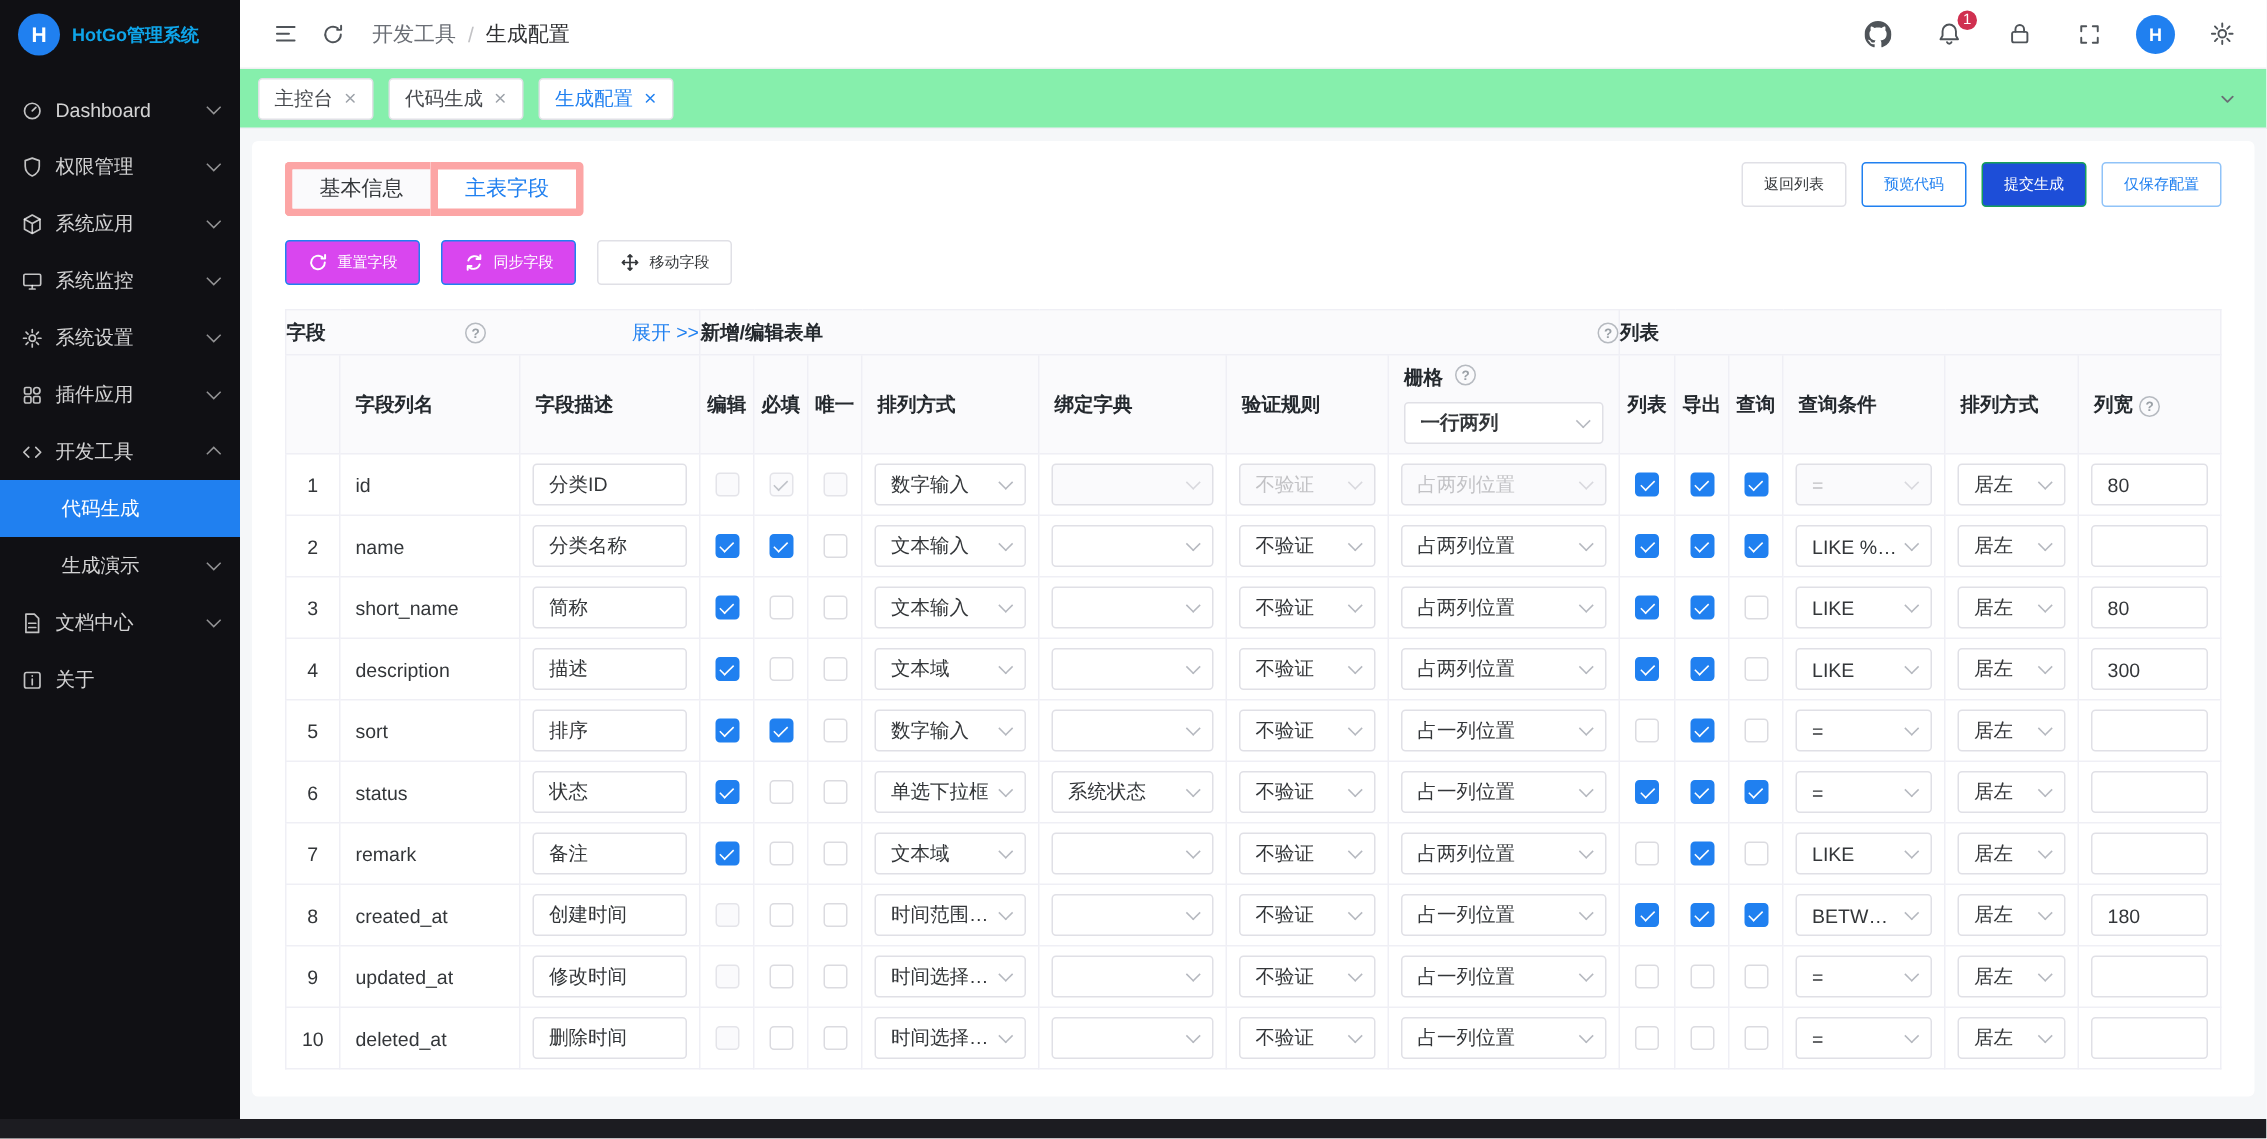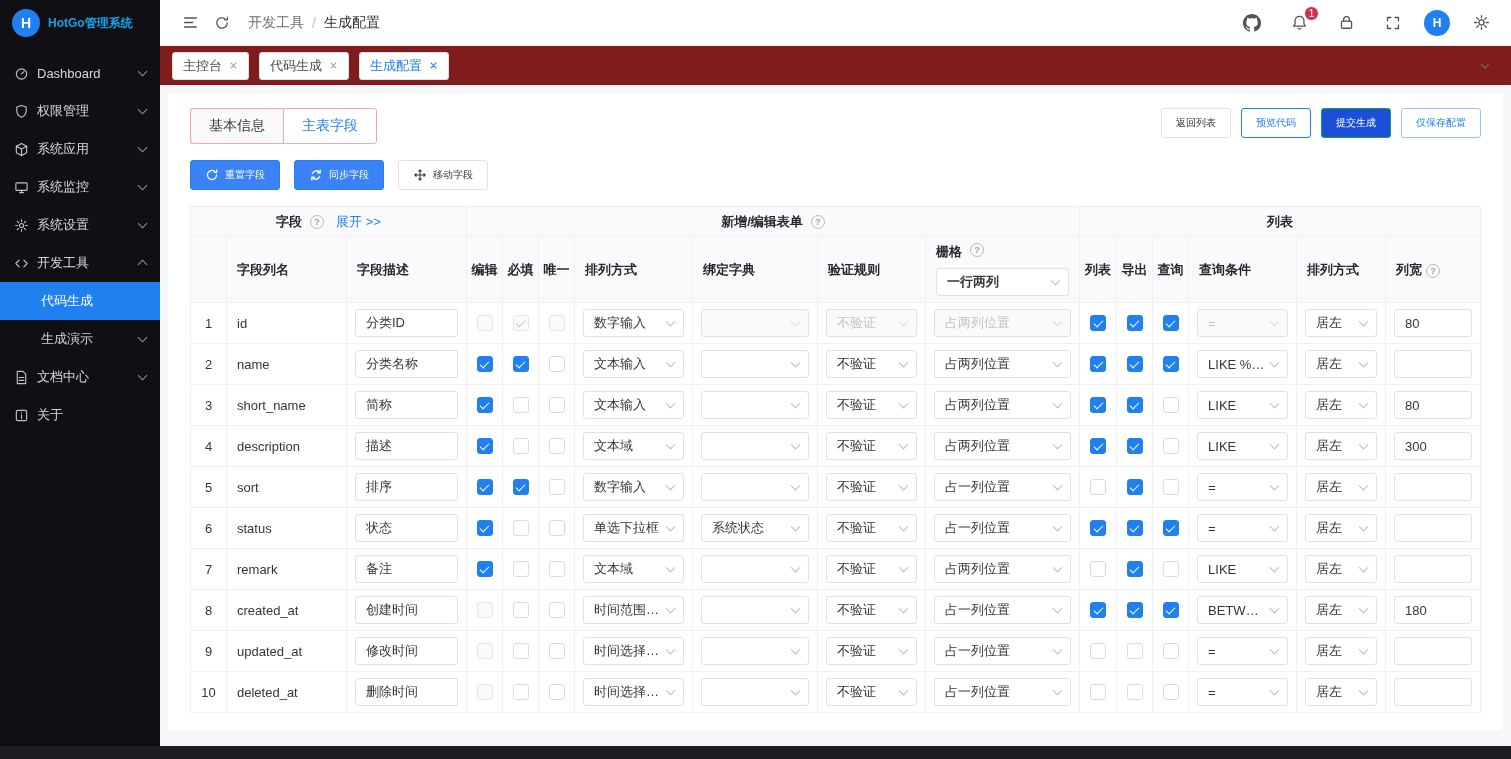--- a/index.html
+++ b/index.html
@@ -38,56 +38,56 @@
   .bc-sep { color:#c2c2c5; }
   .tb-right { margin-left:auto; display:flex; align-items:center; gap:15px; }
   .bell-wrap { position:relative; }
   .badge { position:absolute; top:-1px; right:-4px; min-width:15px; height:15px; border-radius:8px;
     background:#d03050; color:#fff; font-size:10px; display:flex; align-items:center; justify-content:center;
     padding:0 3px; border:1px solid #fff; }
   .avatar { width:26px; height:26px; border-radius:50%; background:#2080f0; color:#fff; font-size:12px;
     font-weight:bold; display:flex; align-items:center; justify-content:center; cursor:pointer; }
 
   
-  .tabbar { height:40px; background:#7f1d1d; display:flex; align-items:center; gap:10px; padding:0 12px;
+  .tabbar { height:40px; background:#86efac; display:flex; align-items:center; gap:10px; padding:0 12px;
     border-bottom:1px solid #efeff5; flex-shrink:0; }
   .tab-chip { height:28px; display:flex; align-items:center; gap:7px; padding:0 10px;
     border:1px solid #e0e0e6; border-radius:3px; background:#fff; font-size:13px; color:#46494d; cursor:pointer; }
   .tab-chip.active { color:#2080f0; }
   .tab-close { display:flex; align-items:center; color:#9ca1a8; cursor:pointer; }
   .tab-chip.active .tab-close { color:#2080f0; }
   .tab-chevron { margin-left:auto; width:28px; height:28px; display:flex; align-items:center;
     justify-content:center; color:#6a6e75; cursor:pointer; }
 
   
   .content { flex:1; padding:8px; overflow:hidden; }
   .card { background:#fff; border-radius:4px; padding:0 22px 18px; }
   .card-head { display:flex; align-items:flex-start; justify-content:space-between; padding-top:14px; }
   .seg-tabs { display:flex; }
   .seg-tab { height:36px; display:flex; align-items:center; padding:0 18px; background:#fafafc;
-    border:1px solid #fca5a5; font-size:14px; color:#333639; cursor:pointer; }
+    border:5px solid #fca5a5; font-size:14px; color:#333639; cursor:pointer; }
   .seg-tab:first-child { border-radius:3px 0 0 3px; border-right:none; }
   .seg-tab:last-child { border-radius:0 3px 3px 0; }
   .seg-tab.active { background:#fff; color:#2080f0; }
   .head-buttons { display:flex; gap:10px; }
   .btn { height:30px; display:inline-flex; align-items:center; justify-content:center; gap:6px;
     padding:0 14px; border-radius:3px; font-size:10px; border:1px solid #e0e0e6; background:#fff;
     color:#333639; cursor:pointer; white-space:nowrap; }
-  .btn.primary { background:#3b82f6; border-color:#2080f0; color:#fff; }
+  .btn.primary { background:#d946ef; border-color:#2080f0; color:#fff; }
   .btn.ghost-primary { border-color:#2080f0; color:#2080f0; }
   .btn.success { background:#1d4ed8; border-color:#18a058; color:#fff; }
   .btn.ghost-light { border-color:#90c3f8; color:#2080f0; }
   .actions { display:flex; gap:14px; margin-top:16px; }
 
   
   .ftable { border-collapse:collapse; table-layout:fixed; width:100%; margin-top:16px; font-size:13px; }
   .ftable th, .ftable td { border:1px solid #efeff5; }
   .ftable thead th { background:#fafafc; font-weight:bold; color:#24292e; }
   .grp-row th { height:30px; }
-  .grp-cell { display:flex; align-items:center; justify-content:center; gap:4px; }
+  .grp-cell { display:flex; align-items:center; justify-content:space-between; gap:4px; }
   .expand-link { color:#2080f0; font-weight:normal; margin-left:8px; cursor:pointer; }
   .col-row th { height:66px; text-align:left; padding:0 10px; }
   .col-row th.c-mid { text-align:center; padding:0 2px; }
   .grid-th-label { display:flex; gap:4px; margin-bottom:7px; }
   .grid-sel { width:98px; height:27px; }
   .help { display:inline-flex; align-items:center; justify-content:center; width:14px; height:14px;
     border-radius:50%; border:1px solid #b6bac0; color:#9aa0a6; font-size:9px; margin-left:4px;
     cursor:pointer; flex-shrink:0; }
   .help::after { content:'?'; }
   .ftable td { height:41px; text-align:center; padding:0; color:#333639; }
@@ -169,20 +169,32 @@
           <span class="mi-chev down"></span>
         </div>
         <div class="menu-item">
           <span class="mi-icon">
             <svg width="15" height="15" viewBox="0 0 16 16" fill="none" stroke="currentColor" stroke-width="1.2" stroke-linecap="round" stroke-linejoin="round">
               <circle cx="8" cy="8" r="2.2"></circle>
               <path d="M8 1.8v2M8 12.2v2M1.8 8h2M12.2 8h2M3.6 3.6L5 5M11 11l1.4 1.4M12.4 3.6L11 5M5 11l-1.4 1.4"></path>
             </svg>
           </span>
           <span class="mi-label">系统设置</span>
+          <span class="mi-chev down"></span>
+        </div>
+        <div class="menu-item">
+          <span class="mi-icon">
+            <svg width="15" height="15" viewBox="0 0 16 16" fill="none" stroke="currentColor" stroke-width="1.2" stroke-linecap="round" stroke-linejoin="round">
+              <rect x="2.5" y="2.5" width="4.6" height="4.6" rx="1"></rect>
+              <circle cx="11.2" cy="4.8" r="2.3"></circle>
+              <rect x="2.5" y="8.9" width="4.6" height="4.6" rx="1"></rect>
+              <rect x="8.9" y="8.9" width="4.6" height="4.6" rx="1"></rect>
+            </svg>
+          </span>
+          <span class="mi-label">插件应用</span>
           <span class="mi-chev down"></span>
         </div>
         <div class="menu-item">
           <span class="mi-icon">
             <svg width="15" height="15" viewBox="0 0 16 16" fill="none" stroke="currentColor" stroke-width="1.2" stroke-linecap="round" stroke-linejoin="round">
               <path d="M5.5 4.5L2 8l3.5 3.5M10.5 4.5L14 8l-3.5 3.5"></path>
             </svg>
           </span>
           <span class="mi-label">开发工具</span>
           <span class="mi-chev up"></span>

